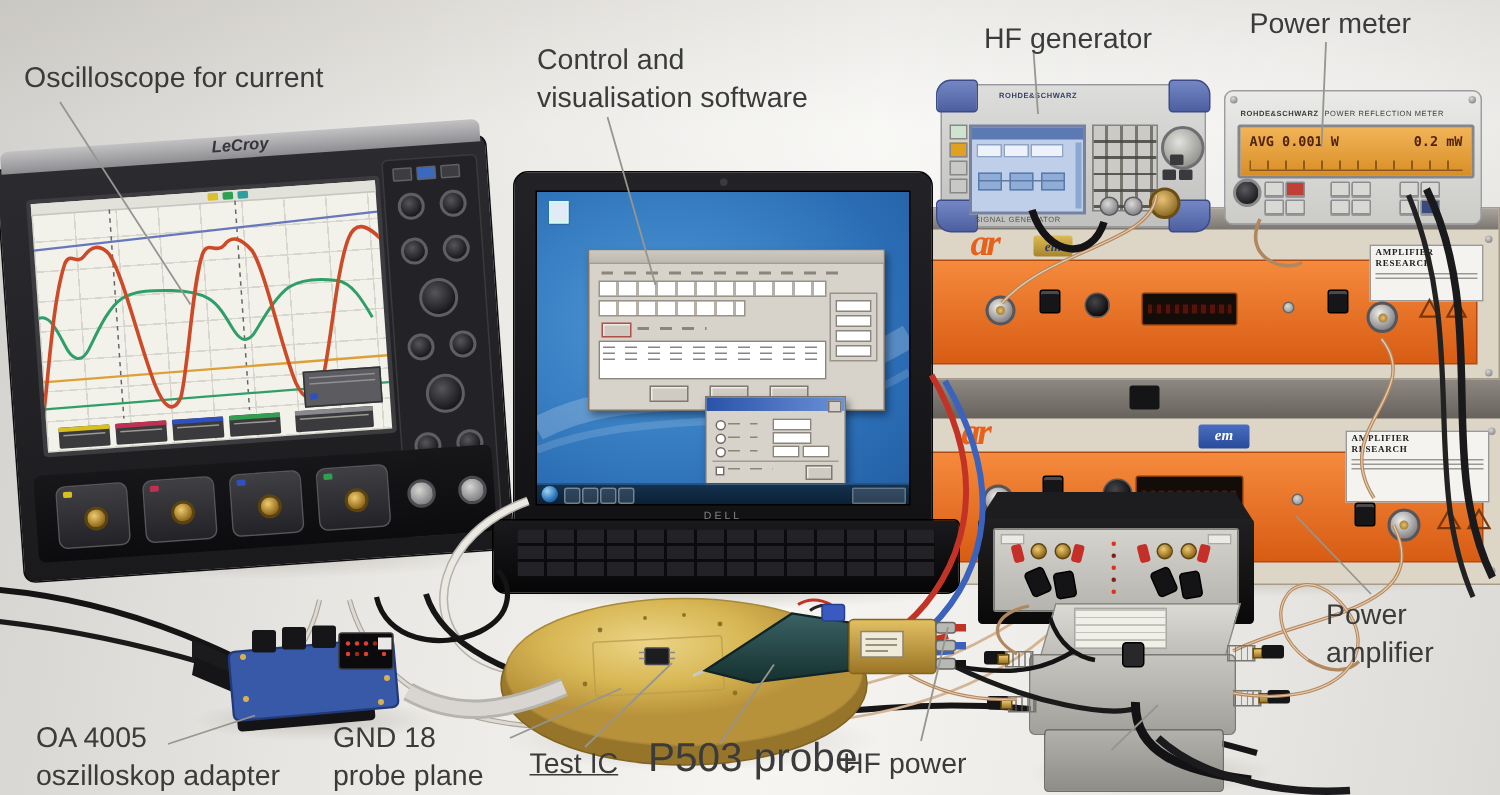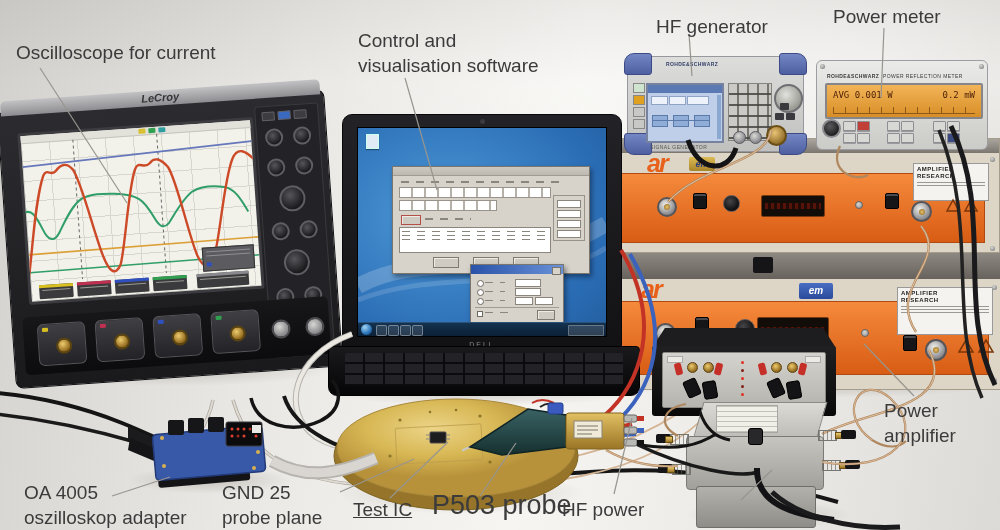--- a/index.html
+++ b/index.html
@@ -79,27 +79,27 @@
                      repeating-linear-gradient(90deg,#cbcac6 0 8px,#77766f 8px 10px);}
   .gknob{position:absolute;left:146px;top:27px;width:25px;height:25px;border-radius:50%;
     background:radial-gradient(circle at 40% 35%,#e2e2de,#96968f 75%);border:2px solid #6f6f73;}
   .garr{position:absolute;width:9px;height:7px;background:#3a3a3e;border-radius:1px;}
   .gbnc{position:absolute;top:74px;width:11px;height:11px;border-radius:50%;background:radial-gradient(circle at 40% 35%,#d9d9d5,#84848a 75%);border:1px solid #5a5a60;}
   .gn{position:absolute;left:138px;top:68px;width:17px;height:17px;border-radius:50%;background:radial-gradient(circle at 40% 35%,#e8c276,#8e6c26 75%);border:2px solid #6a4e14;}
   .tinytext{position:absolute;font-size:5px;color:#555;letter-spacing:.4px;}
   .pm{position:absolute;left:816px;top:60px;width:170px;height:88px;background:linear-gradient(#eaeae8,#cbcbc8);border-radius:6px;border:1px solid #9d9da1;}
   .pmdisp{position:absolute;left:8px;top:22px;width:154px;height:32px;border:2px solid #85858a;border-radius:2px;
     background:linear-gradient(#f2b458,#d88e26);}
-  .pmtext{position:absolute;top:5px;font-size:9px;font-weight:normal;color:#50240a;font-family:"DejaVu Sans Mono",monospace;}
+  .pmtext{position:absolute;top:5px;font-size:9px;font-weight:bold;color:#50240a;font-family:"DejaVu Sans Mono",monospace;}
   .pmticks{position:absolute;left:6px;right:6px;bottom:3px;height:6px;border-bottom:1px solid #7a4a18;
     background:repeating-linear-gradient(90deg,#7a4a18 0 1px,rgba(0,0,0,0) 1px 12px);opacity:.8;}
   .pmbtn{position:absolute;width:11px;height:8px;background:#d8d8d4;border:1px solid #8e8e92;border-radius:1px;box-shadow:0 1px 0 #9a9a9e;}
   .pmknob{position:absolute;left:5px;top:58px;width:15px;height:15px;border-radius:50%;background:radial-gradient(circle at 40% 35%,#5a5a5e,#1c1c1e 75%);border:2px solid #8a8a8e;}
   
-  .amp{position:absolute;background:#ddd6c6;border:1px solid #a59c8b;}
+  .amp{position:absolute;background:#ddd6c6;border:1px solid #a59c8b;font-family:Liberation Serif, serif;}
   .amp .rail{position:absolute;left:0;right:0;top:0;background:linear-gradient(#a9a59d,#7b7770);}
   .amp .orange{position:absolute;background:linear-gradient(#f58a3c,#d85c14);border:1px solid #b04a10;}
   .arlogo{position:absolute;font-weight:bold;font-style:italic;font-size:25px;color:#e8611a;letter-spacing:-2px;}
   .embadge{position:absolute;border-radius:2px;font-style:italic;font-weight:bold;text-align:center;}
   .amplabel{position:absolute;background:#f5f3ef;border:1px solid #999;padding:2px 3px;}
   .amplabel .l1{font-size:6px;font-weight:bold;color:#222;letter-spacing:.5px;line-height:7px;}
   .amplabel i{display:block;height:1px;background:#9a9a94;margin-top:2px;}
   .ampdisp{position:absolute;background:#120d08;border:1px solid #7a3a10;border-radius:2px;overflow:hidden;}
   .ampdisp i{position:absolute;left:3px;right:3px;top:35%;height:30%;
     background:repeating-linear-gradient(90deg,#55130a 0 3px,#220a06 3px 6px);}
@@ -628,20 +628,20 @@
   <div class="ann" style="left:833px;top:4px;">Power meter</div>
   <div class="ann" style="left:884px;top:398px;">
     <div>Power</div>
     <div>amplifier</div>
   </div>
   <div class="ann" style="left:24px;top:480px;">
     <div>OA 4005</div>
     <div>oszilloskop adapter</div>
   </div>
   <div class="ann" style="left:222px;top:480px;">
-    <div>GND 25</div>
+    <div>GND 18</div>
     <div>probe plane</div>
   </div>
   <div class="ann" style="left:353px;top:497px;text-decoration:underline;">Test IC</div>
   <div class="ann big" style="left:432px;top:490px;">P503 probe</div>
   <div class="ann" style="left:562px;top:497px;">HF power</div>
 
 </div>
 
 </body></html>

